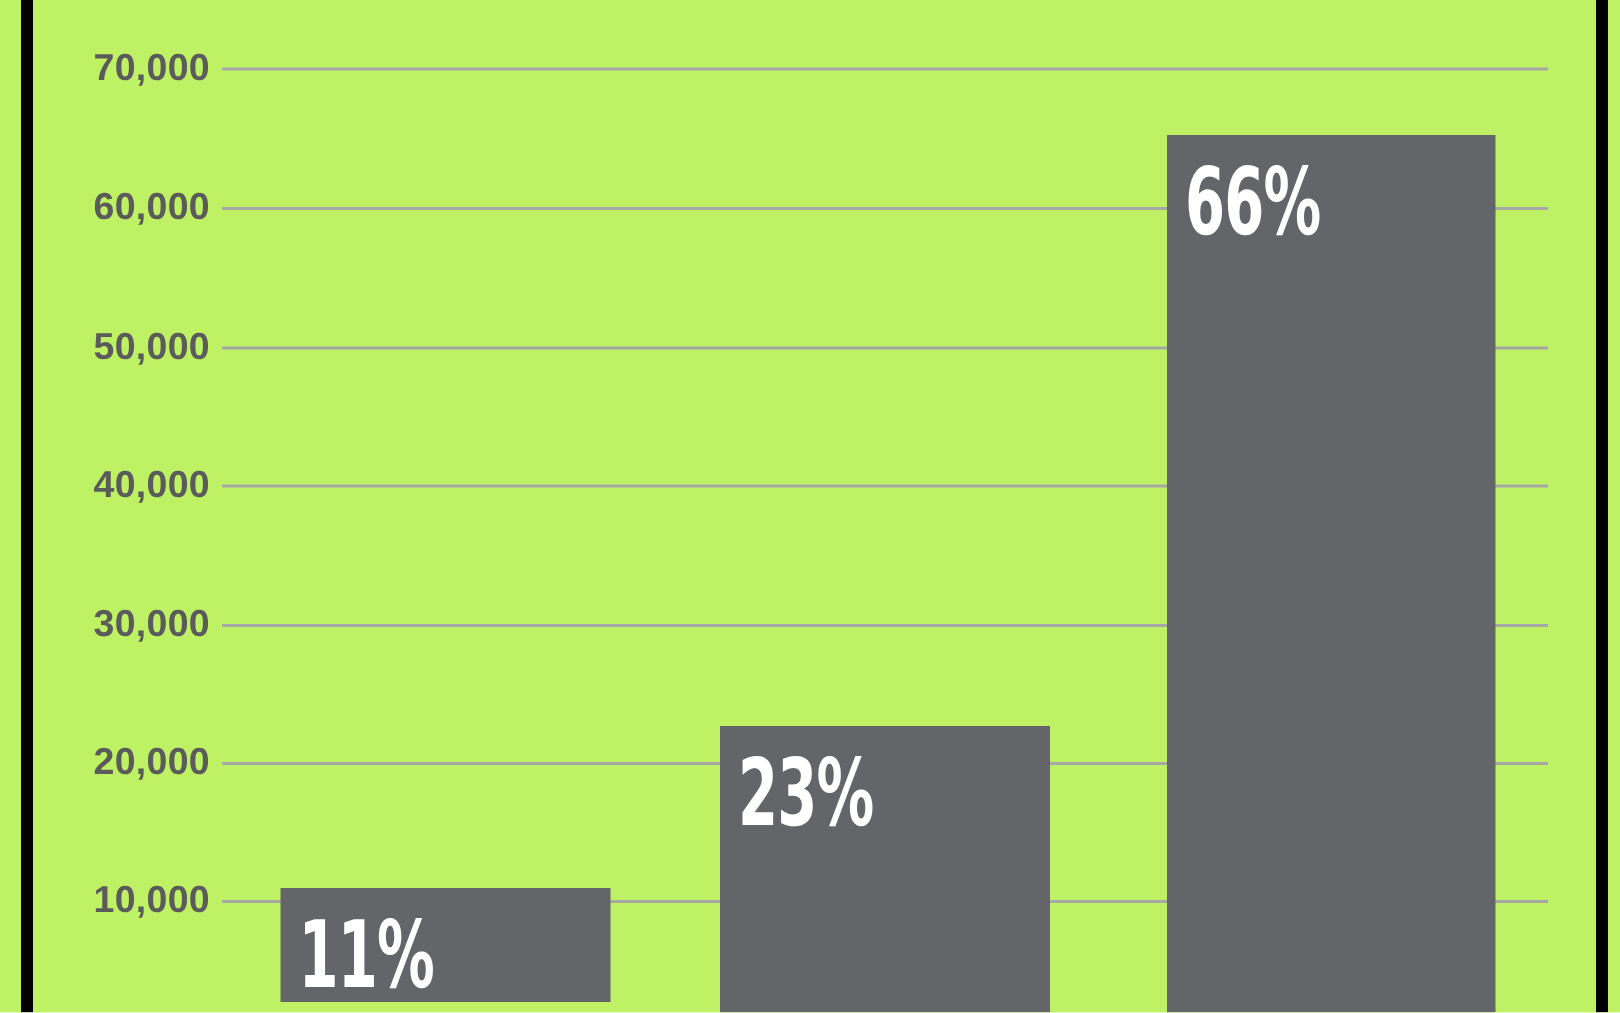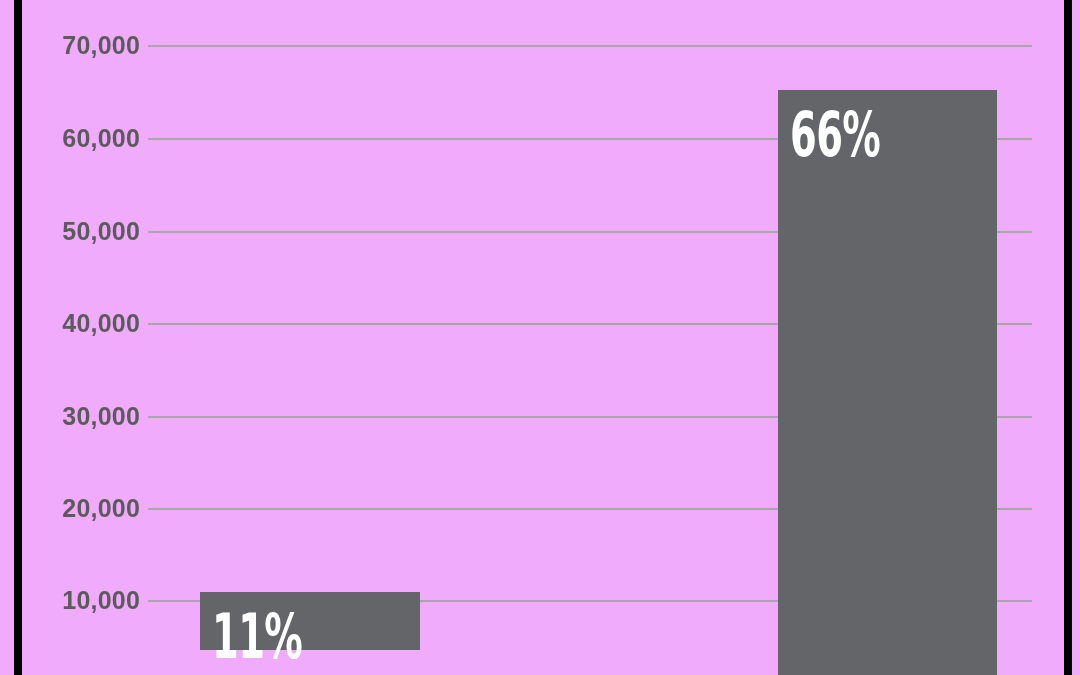--- a/index.html
+++ b/index.html
@@ -11,21 +11,21 @@
     height: 675px;
     overflow: hidden;
     background: #ffffff;
     font-family: "Liberation Sans", "DejaVu Sans", sans-serif;
   }
 
   #canvas {
     position: relative;
     width: 1080px;
     height: 675px;
-    background: #f0abfc;
+    background: #bef264;
     overflow: hidden;
   }
 
   
   .frame-border {
     position: absolute;
     top: 0;
     width: 8px;
     height: 675px;
     background: #000000;
@@ -106,23 +106,26 @@
     <div class="gridline" style="top:600px"></div>
 
     <div class="ytick-label" style="top:33px">70,000</div>
     <div class="ytick-label" style="top:126px">60,000</div>
     <div class="ytick-label" style="top:219px">50,000</div>
     <div class="ytick-label" style="top:311px">40,000</div>
     <div class="ytick-label" style="top:404px">30,000</div>
     <div class="ytick-label" style="top:496px">20,000</div>
     <div class="ytick-label" style="top:588px">10,000</div>
 
-    <div class="bar" style="left:200px; width:220px; top:592px; height:58px;">
+    <div class="bar" style="left:187px; width:220px; top:592px; height:76px;">
       <span class="bar-label">11%</span>
     </div>
 
+    <div class="bar" style="left:480px; width:220px; top:484px; height:191px;">
+      <span class="bar-label">23%</span>
+    </div>
 
     <div class="bar" style="left:778px; width:219px; top:90px; height:585px;">
       <span class="bar-label">66%</span>
     </div>
 
   </div>
 </div>
 
 </body></html>

